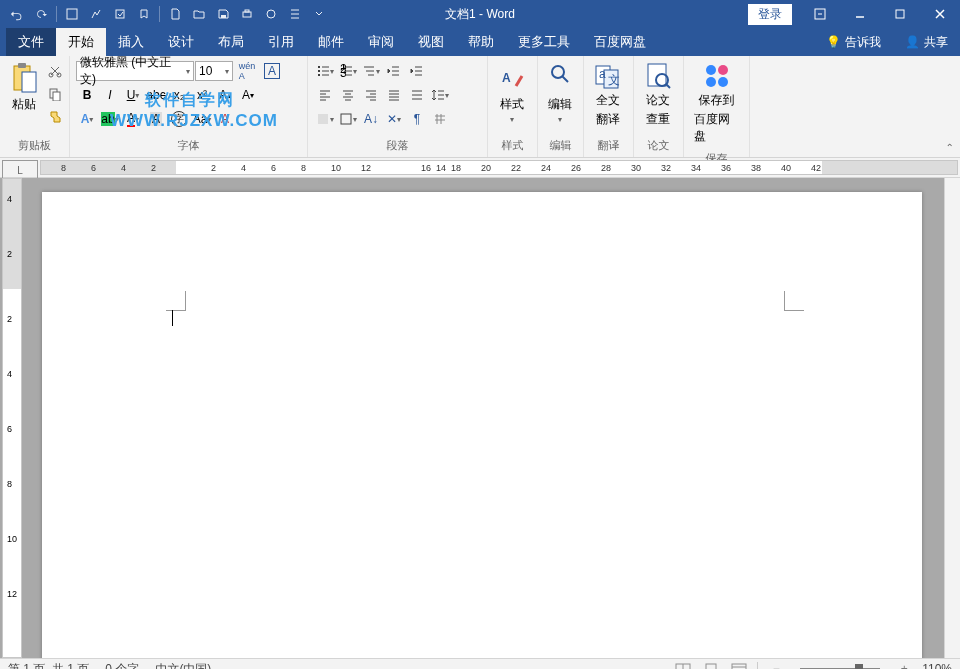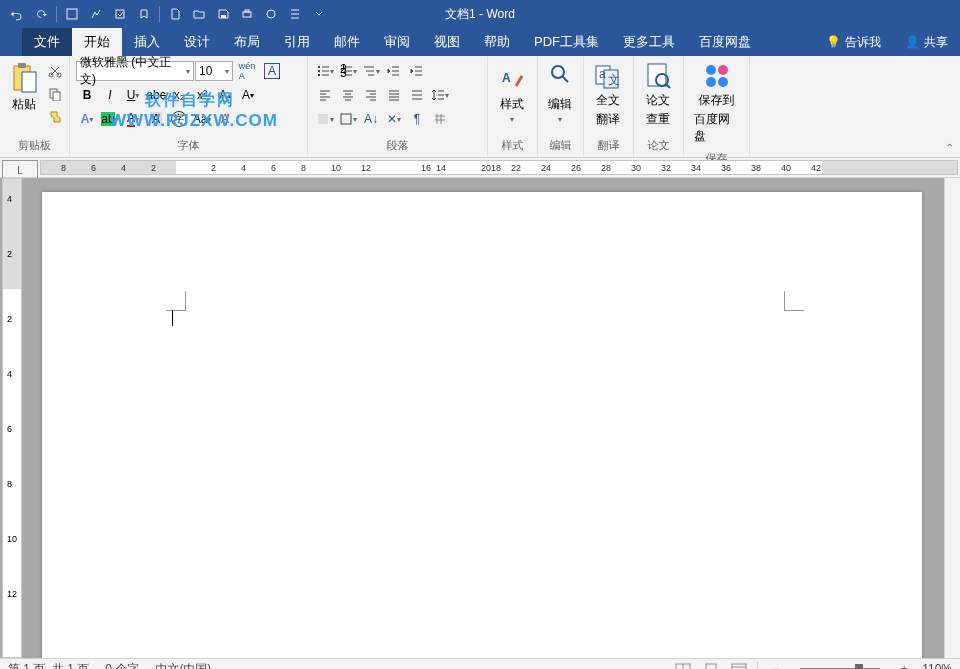--- a/index.html
+++ b/index.html
@@ -5,21 +5,21 @@
 *{box-sizing:border-box;margin:0;padding:0;font-family:"Microsoft YaHei",sans-serif;font-size:12px;user-select:none}
 body{width:960px;height:669px;background:#e6e6e6;overflow:hidden;position:relative}
 .titlebar{height:28px;background:#2b579a;display:flex;align-items:center;color:#fff;position:relative}
 .qat{display:flex;align-items:center;gap:2px;padding-left:6px}
 .qat-btn{width:22px;height:22px;display:flex;align-items:center;justify-content:center;color:#fff;opacity:.9}
 .qat-sep{width:1px;height:16px;background:rgba(255,255,255,.3);margin:0 2px}
 .doc-title{position:absolute;left:50%;transform:translateX(-50%);color:#fff;font-size:12px}
 .right-controls{display:flex;align-items:center;margin-left:auto}
 .login-btn{background:#fff;color:#2b579a;padding:2px 10px;margin-right:8px;font-size:12px}
 .win-btn{width:40px;height:28px;display:flex;align-items:center;justify-content:center;color:#fff}
-.tabs{height:28px;background:#2b579a;display:flex;align-items:center;padding-left:22px}
+.tabs{height:28px;background:#2b579a;display:flex;align-items:center;padding-left:6px}
 .tab{padding:6px 12px;color:#fff;font-size:13px;cursor:pointer}
 .tab.active{background:#f3f3f3;color:#000000}
 .tab.file{background:#1e3e6e;margin-right:0}
 .tab-right{margin-left:auto;display:flex;color:#fff}
 .tab-right .tab{font-size:12px;display:flex;align-items:center;gap:4px}
 .ribbon{height:102px;background:#f3f3f3;border-bottom:1px solid #d4d4d4;display:flex;position:relative}
 .group{display:flex;flex-direction:column;border-right:1px solid #e1e1e1;padding:2px 4px}
 .group-content{flex:1;display:flex;align-items:flex-start}
 .group-label{text-align:center;font-size:11px;color:#666;padding:2px 0;position:relative}
 .btn-lg{display:flex;flex-direction:column;align-items:center;justify-content:center;padding:4px 6px;gap:2px;cursor:pointer}
@@ -127,34 +127,57 @@
           <path d="M2 2h8M2 6h8M2 10h8" stroke="#fff"></path>
         </svg>
       </div>
     <div class="qat-btn">
         <svg width="8" height="8">
           <path d="M1 2l3 3 3-3" stroke="#fff" fill="none"></path>
         </svg>
       </div>
   </div>
   <div class="doc-title">文档1 - Word</div>
+  <div class="right-controls">
+    <div class="login-btn">登录</div>
+    <div class="win-btn">
+        <svg width="12" height="12">
+          <rect x="1" y="1" width="10" height="10" fill="none" stroke="#fff"></rect>
+          <path d="M4 6l4 0" stroke="#fff"></path>
+        </svg>
+      </div>
+    <div class="win-btn">
+        <svg width="12" height="12">
+          <path d="M2 9h8" stroke="#fff" stroke-width="1.5"></path>
+        </svg>
+      </div>
+    <div class="win-btn">
+        <svg width="12" height="12">
+          <rect x="2" y="2" width="8" height="8" fill="none" stroke="#fff"></rect>
+        </svg>
+      </div>
+    <div class="win-btn close">
+        <svg width="12" height="12">
+          <path d="M2 2l8 8M10 2l-8 8" stroke="#fff" stroke-width="1.5"></path>
+        </svg>
+      </div>
+  </div>
 </div>
 
 <div class="tabs">
   <div class="tab file">文件</div>
   <div class="tab active">开始</div>
   <div class="tab">插入</div>
   <div class="tab">设计</div>
   <div class="tab">布局</div>
   <div class="tab">引用</div>
   <div class="tab">邮件</div>
   <div class="tab">审阅</div>
   <div class="tab">视图</div>
   <div class="tab">帮助</div>
-  <div class="tab">PDF工具集</div>
   <div class="tab">更多工具</div>
   <div class="tab">百度网盘</div>
   <div class="tab-right">
     <div class="tab">
         <span>💡</span>
         <span>告诉我</span>
       </div>
     <div class="tab">
         <span>👤</span>
         <span>共享</span>
@@ -463,21 +486,21 @@
         <span class="tick" style="left: 80px;">4</span>
         <span class="tick" style="left: 110px;">2</span>
         <span class="tick" style="left: 170px;">2</span>
         <span class="tick" style="left: 200px;">4</span>
         <span class="tick" style="left: 230px;">6</span>
         <span class="tick" style="left: 260px;">8</span>
         <span class="tick" style="left: 290px;">10</span>
         <span class="tick" style="left: 320px;">12</span>
         <span class="tick" style="left: 350px; margin-left: 45px;">14</span>
         <span class="tick" style="left: 380px;">16</span>
-        <span class="tick" style="left: 410px; margin-left: 40px;">18</span>
+        <span class="tick" style="left: 410px;">18</span>
         <span class="tick" style="left: 440px;">20</span>
         <span class="tick" style="left: 470px;">22</span>
         <span class="tick" style="left: 500px;">24</span>
         <span class="tick" style="left: 530px;">26</span>
         <span class="tick" style="left: 560px;">28</span>
         <span class="tick" style="left: 590px;">30</span>
         <span class="tick" style="left: 620px;">32</span>
         <span class="tick" style="left: 650px;">34</span>
         <span class="tick" style="left: 680px;">36</span>
         <span class="tick" style="left: 710px;">38</span>

